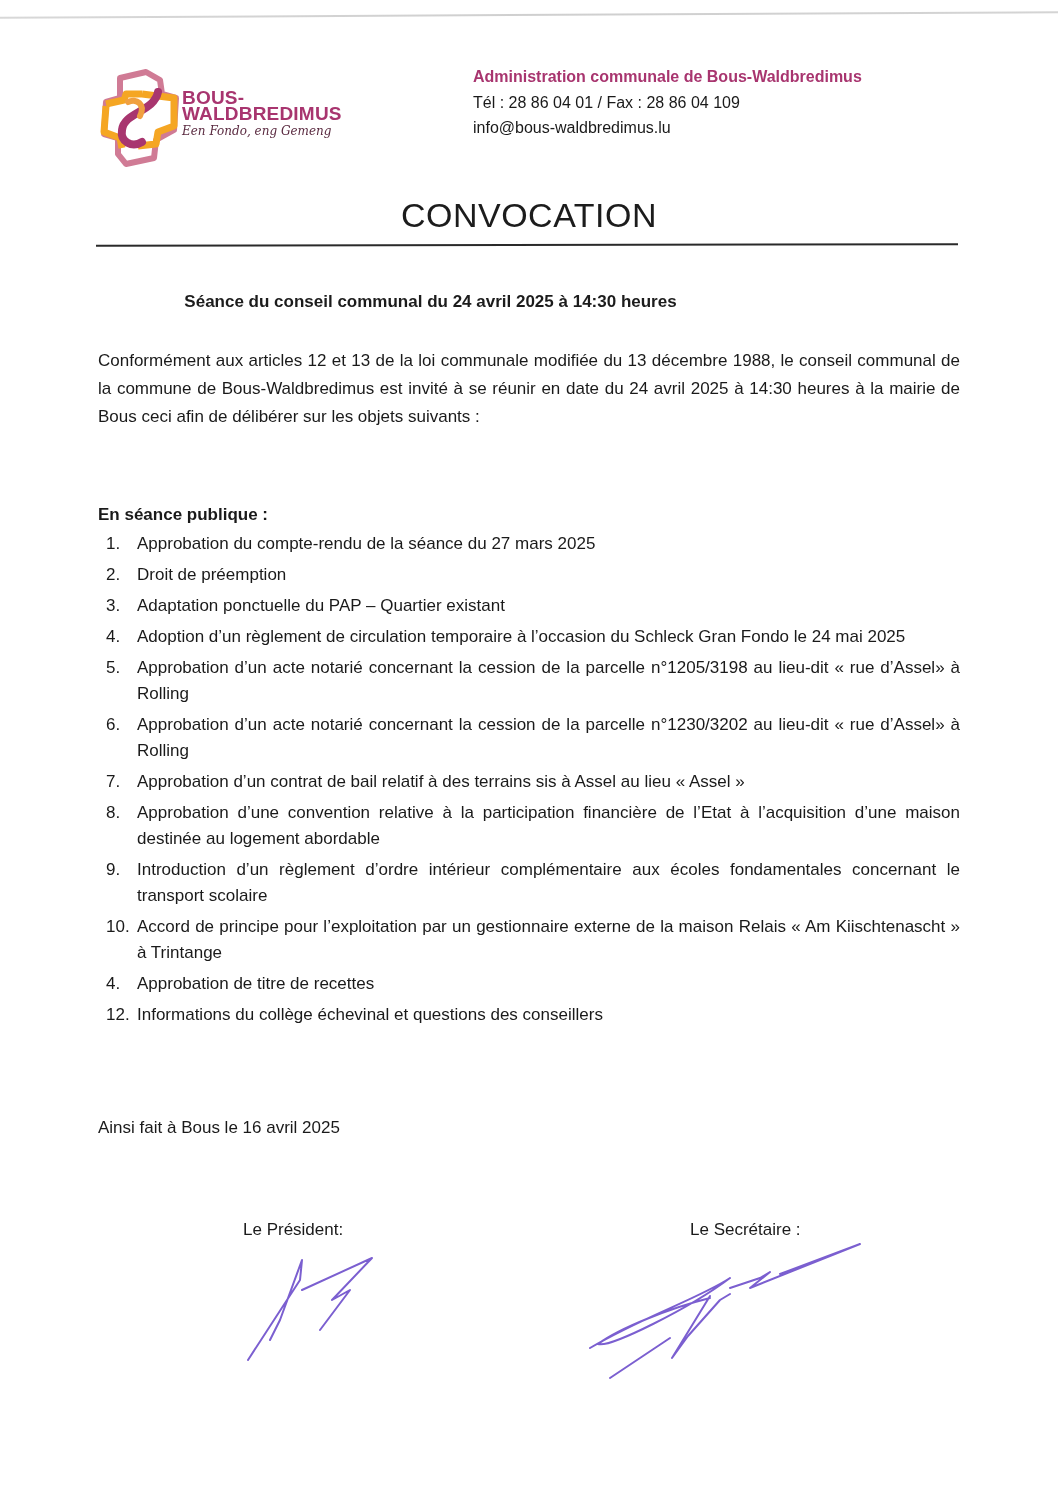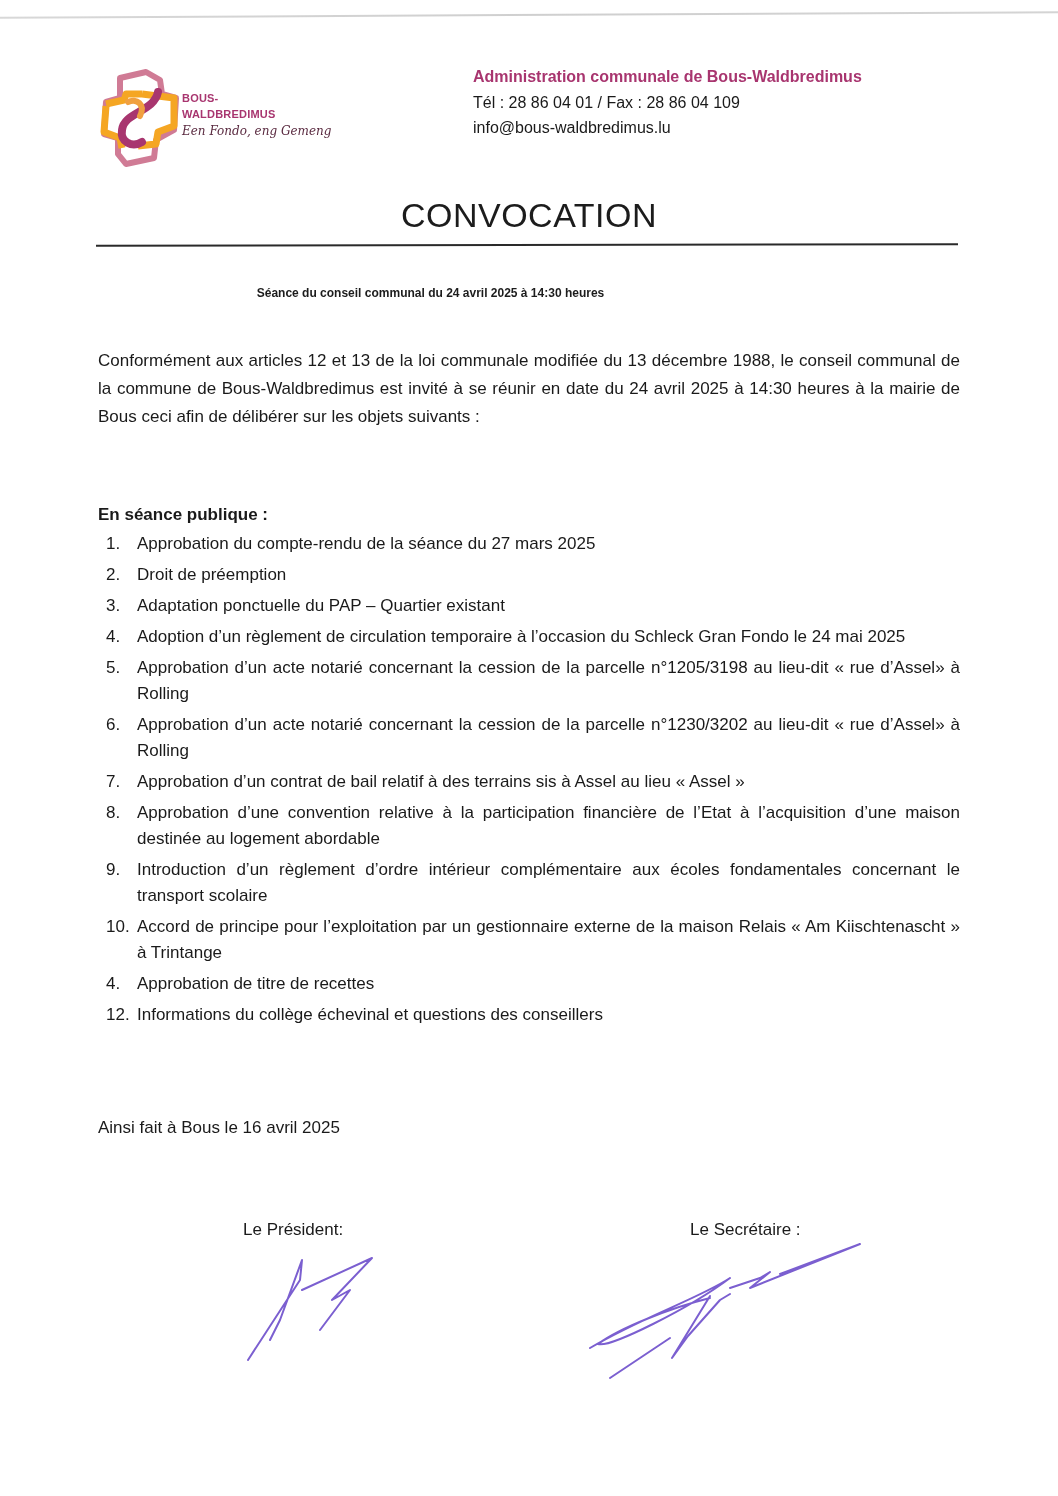--- a/index.html
+++ b/index.html
@@ -8,40 +8,40 @@
     font-family: "Liberation Sans", sans-serif; color: #1a1a1a;
   }
   .scan-line {
     position: absolute; left: 0; top: 14px; width: 1058px; height: 2px;
     background: linear-gradient(to right, #d8d8d8, #cfcfcf 50%, #d4d4d4);
     transform: rotate(-0.3deg);
   }
   .logo { position: absolute; left: 98px; top: 68px; width: 240px; height: 100px; }
   .logo svg { position: absolute; left: 0; top: 0; }
   .logo-name {
-    position: absolute; left: 84px; top: 22px; font-weight: bold; font-size: 11px;
+    position: absolute; left: 84px; top: 22px; font-weight: bold; font-size: 19px;
     line-height: 16px; color: #a8356f; letter-spacing: 0.2px;
   }
   .logo-slogan {
     position: absolute; left: 84px; top: 56px; font-family: "DejaVu Serif", serif;
     font-style: italic; font-size: 12px; color: #5a2a40;
   }
   .header-info { position: absolute; left: 473px; top: 64px; font-size: 16px; line-height: 25.5px; }
   .header-info .admin { color: #a8356f; font-weight: bold; }
   .title {
     position: absolute; left: 0; width: 1058px; top: 196px; text-align: center;
     font-size: 34px; font-weight: normal; letter-spacing: 0.5px; color: #1c1c1c;
   }
   .title-rule {
     position: absolute; left: 96px; top: 244px; width: 862px; height: 1.5px;
     background: #2a2a2a; transform: rotate(-0.1deg);
   }
   .subtitle {
-    position: absolute; left: 0; width: 861px; top: 286px; text-align: center;
-    font-size: 12px; font-weight: bold; color: #1c1c1c;
+    position: absolute; left: 0; width: 861px; top: 292px; text-align: center;
+    font-size: 17px; font-weight: bold; color: #1c1c1c;
   }
   .intro {
     position: absolute; left: 98px; top: 347px; width: 862px; font-size: 17px;
     line-height: 28px; text-align: justify;
   }
   .section-label {
     position: absolute; left: 98px; top: 505px; font-size: 17px; font-weight: bold; 
   }
   .agenda { position: absolute; left: 98px; top: 531px; width: 862px; margin: 0; padding: 0; list-style: none; }
   .agenda li {

